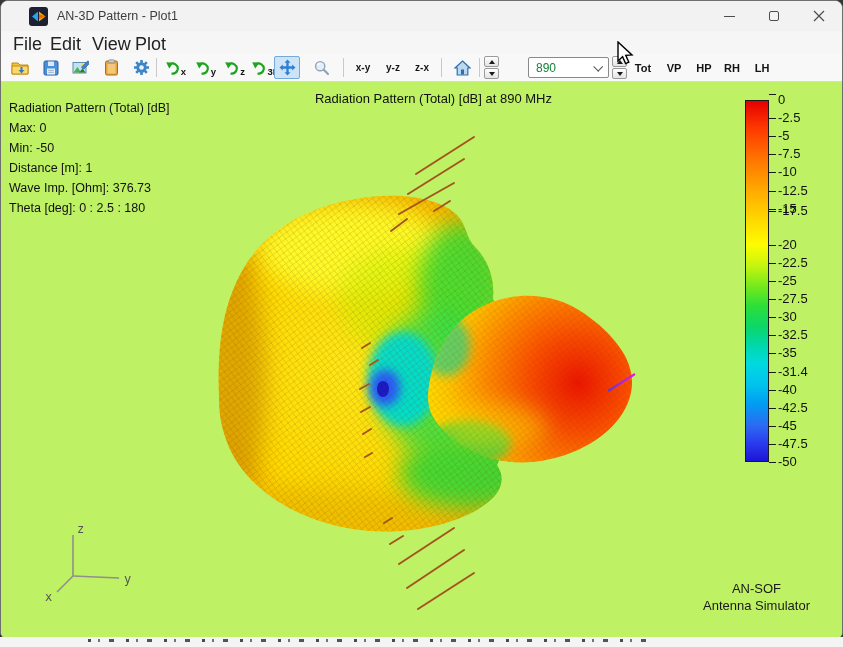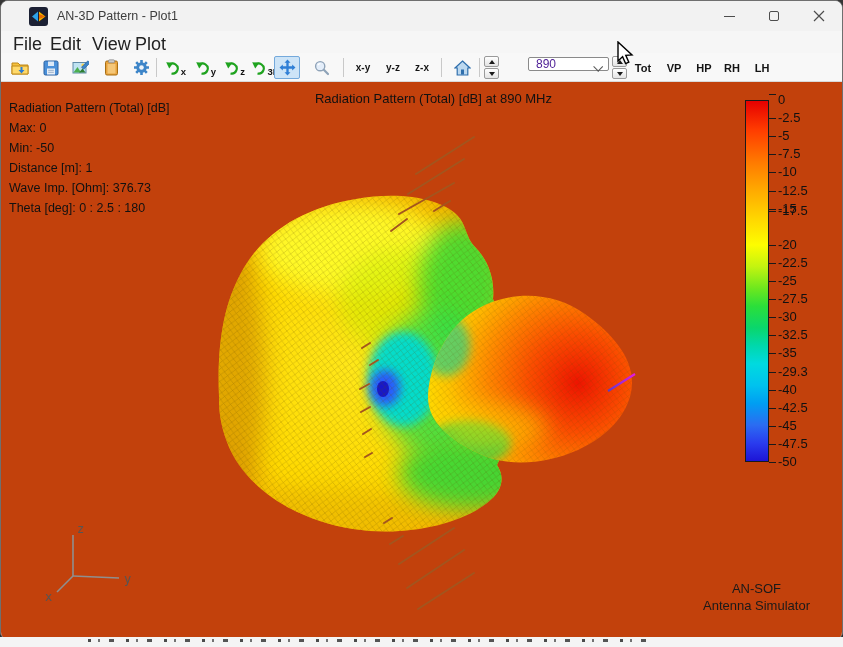--- a/index.html
+++ b/index.html
@@ -53,28 +53,28 @@
     background:#cde4f7; border:1px solid #74a9db; border-radius:2px; width:26px;
   }
   .spinner { position:absolute; display:flex; flex-direction:column; gap:1px; }
   .spin-btn { width:15px; height:11px; background:linear-gradient(#fff,#e3e3e3);
     border:1px solid #9a9a9a; border-radius:2px; display:flex; align-items:center;
     justify-content:center; padding:0; }
   .tri-up { width:0; height:0; border-left:3.5px solid transparent;
     border-right:3.5px solid transparent; border-bottom:4.5px solid #1a1a1a; }
   .tri-down { width:0; height:0; border-left:3.5px solid transparent;
     border-right:3.5px solid transparent; border-top:4.5px solid #1a1a1a; }
-  .combo { position:absolute; left:527px; top:4px; width:81px; height:14px;
+  .combo { position:absolute; left:527px; top:4px; width:81px; height:21px;
     background:#fff; border:1px solid #8a8a8a; border-radius:2px;
-    display:flex; align-items:center; font-size:12px; color:#4c1d95; padding-left:7px; }
+    display:flex; align-items:center; font-size:12px; color:#15803d; padding-left:7px; }
   .combo-chevron { position:absolute; right:7px; top:6px; width:7px; height:7px;
     border-right:1.4px solid #555; border-bottom:1.4px solid #555;
     transform:rotate(45deg) translateY(-1px); }
   
-  .client { position:relative; height:558px; background:#c2410c; }
+  .client { position:relative; height:558px; background:#bef264; }
   .plot-svg { position:absolute; left:0; top:0; }
   .plot-title { position:absolute; left:0; top:9px; width:100%; text-align:center;
     text-indent:24px; font-size:13px; color:#111; z-index:5; }
   .info-panel { position:absolute; left:8px; top:16px; font-size:12.5px; color:#111;
     line-height:20px; z-index:5; }
   .watermark { position:absolute; left:663px; top:498px; width:185px;
     text-align:center; font-size:13px; color:#1a1a1a; line-height:17px; z-index:5; }
   
   .colorbar { position:absolute; left:744px; top:18px; width:24px; height:362px;
     border:1px solid #1a1a1a; z-index:5;
@@ -396,21 +396,21 @@
     <span class="cb-label" style="top:102px">-12.5</span>
     <span class="cb-label" style="top:120px">-15</span>
     <span class="cb-label" style="top:122px">-17.5</span>
     <span class="cb-label" style="top:156px">-20</span>
     <span class="cb-label" style="top:174px">-22.5</span>
     <span class="cb-label" style="top:192px">-25</span>
     <span class="cb-label" style="top:210px">-27.5</span>
     <span class="cb-label" style="top:228px">-30</span>
     <span class="cb-label" style="top:246px">-32.5</span>
     <span class="cb-label" style="top:264px">-35</span>
-    <span class="cb-label" style="top:283px">-29.3</span>
+    <span class="cb-label" style="top:283px">-31.4</span>
     <span class="cb-label" style="top:301px">-40</span>
     <span class="cb-label" style="top:319px">-42.5</span>
     <span class="cb-label" style="top:337px">-45</span>
     <span class="cb-label" style="top:355px">-47.5</span>
     <span class="cb-label" style="top:373px">-50</span>
 
     <div class="watermark">
       <div>AN-SOF</div>
       <div>Antenna Simulator</div>
     </div>

